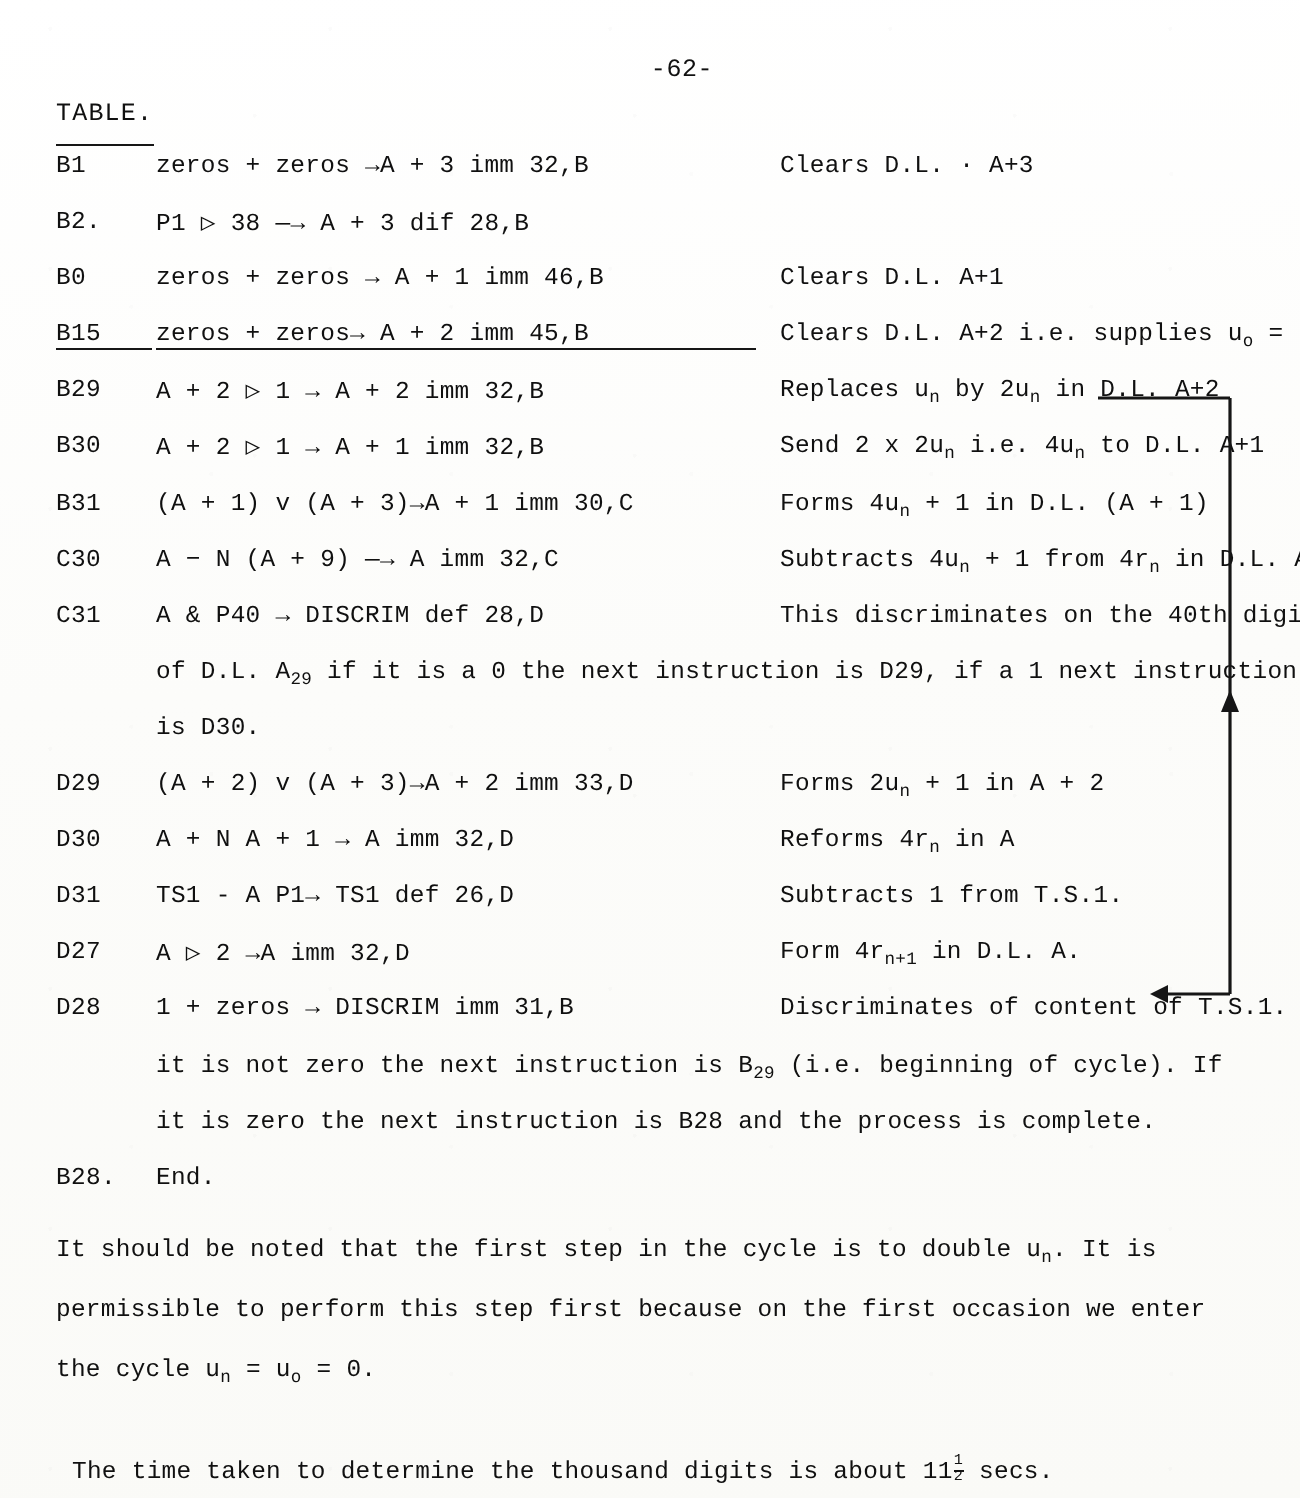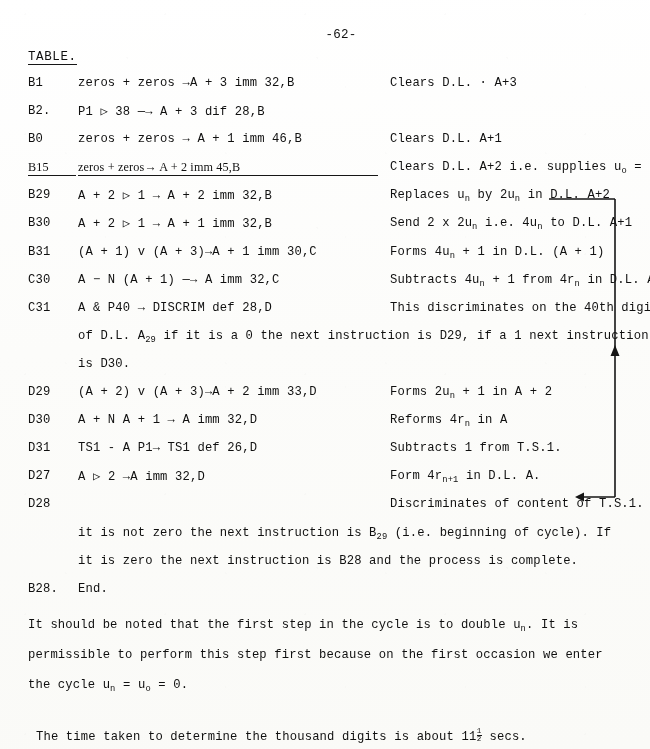--- a/index.html
+++ b/index.html
@@ -47,41 +47,40 @@
   }
 
   
   .table-heading {
     position: absolute;
     top: 50px;
     left: 28px;
     font-size: 12.5px;
     letter-spacing: 0.6px;
     border-bottom: 1.5px solid #1a1a1a;
-    padding-bottom: 0px;
+    padding-bottom: 8px;
     line-height: 1.15;
   }
 
   
   .rows {
     position: absolute;
     top: 74px;
     left: 0;
     width: 516px;
   }
   .row {
     position: relative;
     height: 28.1px;
     font-size: 12.2px;
     white-space: nowrap;
   }
   .row.underlined .lbl,
   .row.underlined .instr {
     border-bottom: 1.3px solid #1a1a1a;
-    font-family: Liberation Serif, serif;
   }
   .lbl {
     position: absolute;
     left: 28px;
     top: 2px;
     width: 48px;
     letter-spacing: 0.2px;
   }
   .instr {
     position: absolute;
@@ -188,21 +187,21 @@
         <span class="instr">A + 2  ▷  1  →  A + 1   imm  32,B</span>
         <span class="cmt">Send 2 x 2u<sub>n</sub> i.e. 4u<sub>n</sub> to D.L. A+1</span>
       </div>
       <div class="row">
         <span class="lbl">B31</span>
         <span class="instr">(A + 1) v (A + 3)→A + 1 imm  30,C</span>
         <span class="cmt">Forms 4u<sub>n</sub> + 1 in D.L. (A + 1)</span>
       </div>
       <div class="row">
         <span class="lbl">C30</span>
-        <span class="instr">A − N (A + 1)  —→   A    imm 32,C</span>
+        <span class="instr">A − N (A + 9)  —→   A    imm 32,C</span>
         <span class="cmt">Subtracts 4u<sub>n</sub> + 1 from 4r<sub>n</sub> in D.L. A.</span>
       </div>
       <div class="row">
         <span class="lbl">C31</span>
         <span class="instr">A   &amp;     P40 → DISCRIM def 28,D</span>
         <span class="cmt">This discriminates on the 40th digit</span>
       </div>
       <div class="cont">
         <span class="ctext">of D.L. A<sub>29</sub> if it is a 0 the next instruction is D29, if a 1 next instruction</span>
       </div>
@@ -224,20 +223,21 @@
         <span class="instr">TS1 - A   P1→ TS1       def  26,D</span>
         <span class="cmt">Subtracts 1 from T.S.1.</span>
       </div>
       <div class="row">
         <span class="lbl">D27</span>
         <span class="instr">A ▷ 2 →A              imm  32,D</span>
         <span class="cmt">Form 4r<sub>n+1</sub> in D.L. A.</span>
       </div>
       <div class="row">
         <span class="lbl">D28</span>
+        <span class="instr">1 + zeros → DISCRIM     imm  31,B</span>
         <span class="cmt">Discriminates of content of T.S.1. If</span>
       </div>
       <div class="cont">
         <span class="ctext">it is not zero the next instruction is B<sub>29</sub> (i.e. beginning of cycle).  If</span>
       </div>
       <div class="cont">
         <span class="ctext">it is zero the next instruction is B28 and the process is complete.</span>
       </div>
       <div class="row">
         <span class="lbl">B28.</span>

